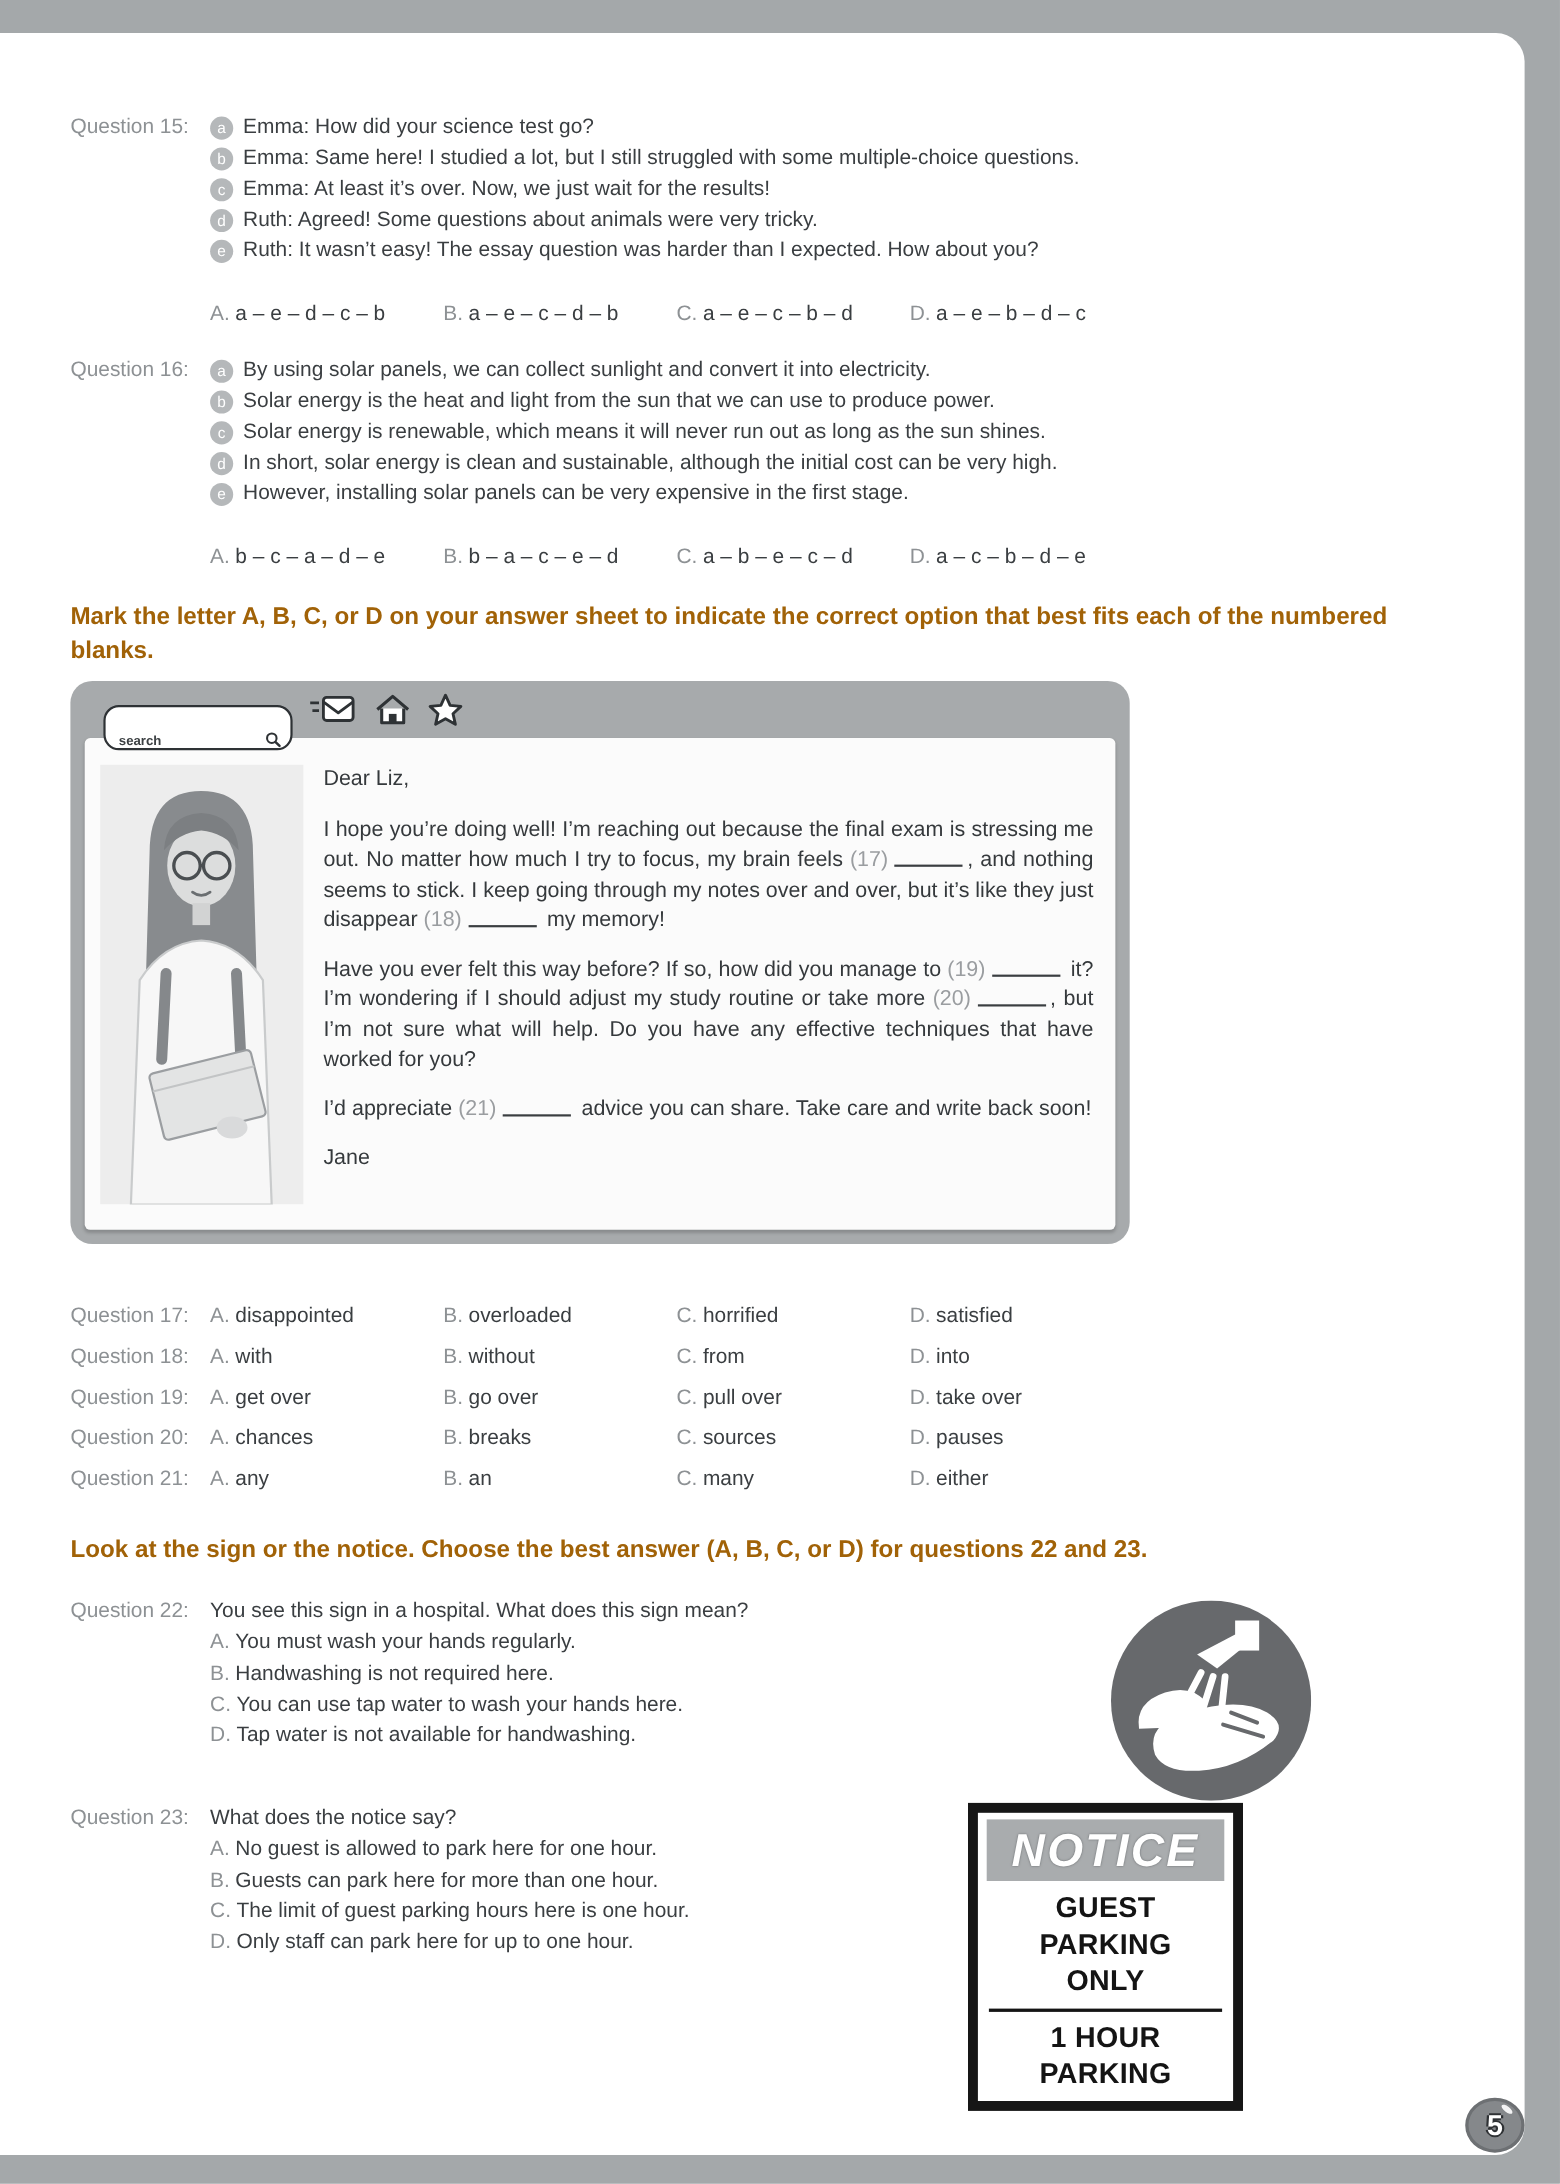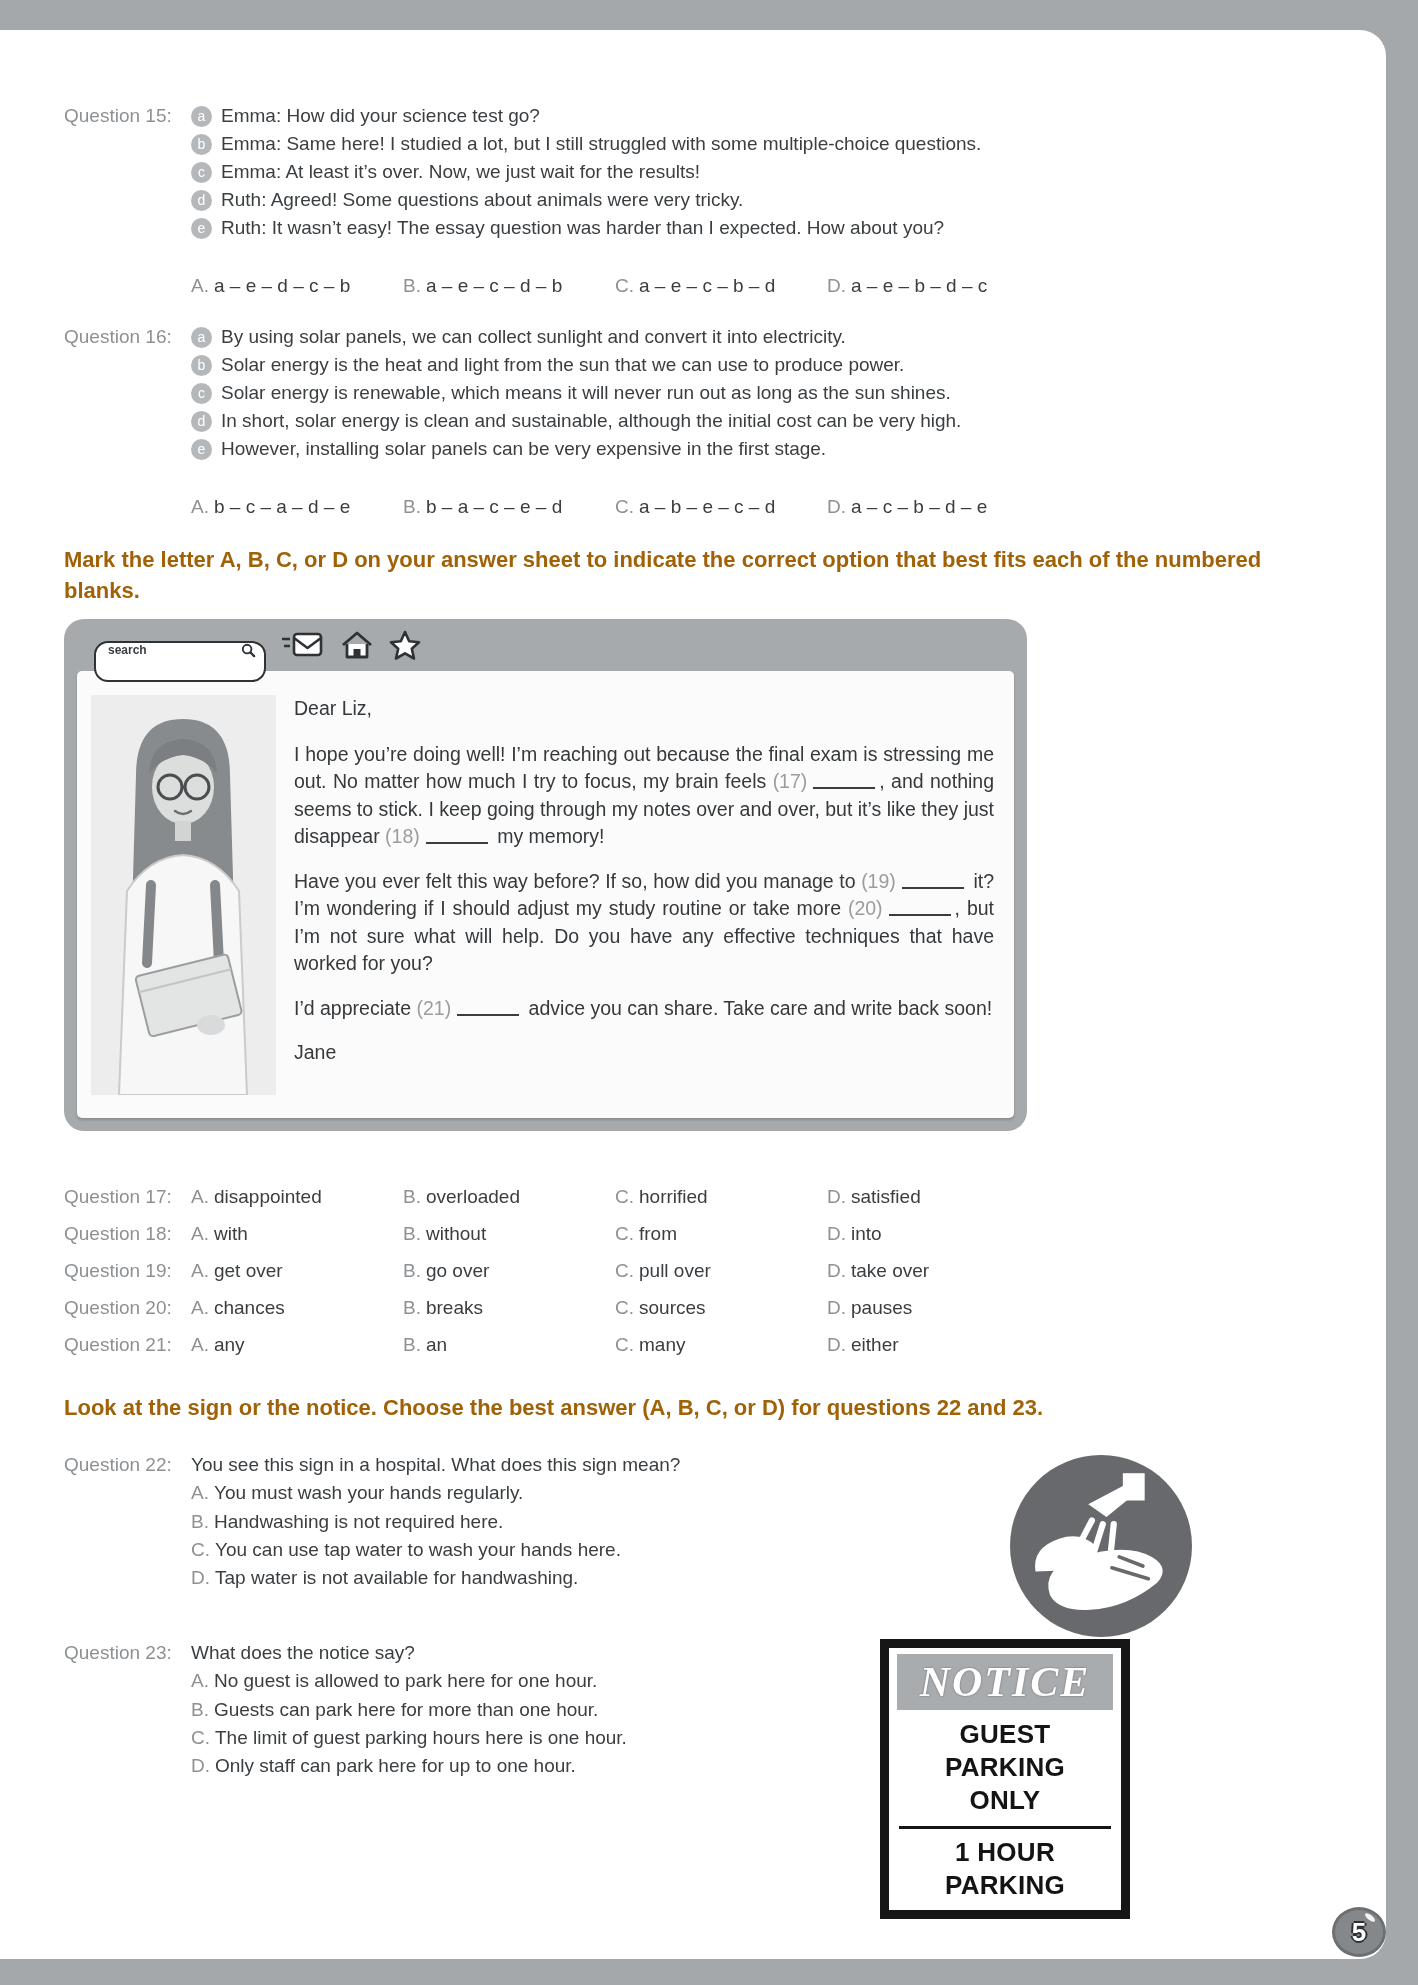--- a/index.html
+++ b/index.html
@@ -21,21 +21,21 @@
   .ans { width:212px;margin-top:13px; }
   .ak { color:#8d9194; margin-right:5px; }
   .av { color:#3a3e41; }
 
   .instr { font-size:22px; font-weight:bold; color:#a16207; line-height:31px; margin-top:26px; }
 
   
   .window { width:963px; height:512px; margin-top:13px; background:#a7aaac; border-radius:20px; overflow:hidden; }
   .win-bar { height:52px; display:flex; align-items:center; padding-left:30px; gap:15px; }
   .search-pill { width:172px; height:41px; background:#fff; border:2.5px solid #2e3235; border-radius:14px;
-                 display:flex; align-items:flex-start; justify-content:space-between; padding:0 8px 0 12px;margin-top:32px; }
+                 display:flex; align-items:flex-end; justify-content:space-between; padding:0 8px 0 12px;margin-top:32px; }
   .search-pill span { font-size:12px; font-weight:bold; color:#3c4043; }
   .win-icon { display:flex; align-items:center; }
   .win-body { margin:0 13px 13px 13px; height:447px; background:#fbfbfb; border-radius:5px;
               box-shadow:0 2px 3px rgba(0,0,0,.18); display:flex; gap:18px; padding:24px 20px 14px 14px; }
   .photo { flex:0 0 185px; }
   .letter { flex:1; font-size:19.5px; line-height:27.5px; color:#35393c; text-align:justify; }
   .letter .sal { margin-bottom:18px; }
   .letter p { margin-bottom:17px; }
   .num { color:#9a9da0; }
   .blank { display:inline-block; width:62px; border-bottom:2.5px solid #3a3e41; height:14px; margin:0 4px -1px 6px; }
@@ -52,21 +52,21 @@
   .q23 { min-height:222px; }
   .qsign .head { display:flex; }
   .qsign .opts { margin-left:127px; }
   .prompt { color:#3a3e41; }
 
   .wash-sign { position:absolute; right:150px; top:4px; width:182px; height:182px; }
   .notice-sign { position:absolute; right:212px; top:0; width:250px; background:#fff;
                  border:9px solid #161616; padding:6px 8px 8px 8px; text-align:center; }
   .notice-title { background:#a9acae; height:56px; display:flex; align-items:center; justify-content:center;
                   color:#ffffff; font-size:42px; font-weight:900; font-style:italic; letter-spacing:2px;
-                  text-shadow:0 0 2px #5e6164; margin-bottom:8px;font-family:Liberation Serif, serif; }
+                  text-shadow:0 0 2px #5e6164; margin-bottom:8px; }
   .notice-l1, .notice-l2, .notice-l3 { font-size:26px; font-weight:800; color:#141414; line-height:33px; letter-spacing:0.3px; }
   .notice-div { border-top:3px solid #141414; margin:9px 2px 7px 2px; }
 
   
   .page-badge { position:absolute; right:32px; bottom:28px; width:54px; height:50px; border-radius:50%;
                 background:#85888b; border:3px solid #6d7073; display:flex; align-items:center; justify-content:center; }
   .page-badge::after { content:""; position:absolute; top:5px; right:7px; width:12px; height:5px;
                        border-radius:50%; background:#ffffff; transform:rotate(38deg); opacity:.9; }
   .page-badge b { color:#ffffff; font-size:26px; font-weight:900;
                   text-shadow:-2px 0 #2e3134, 2px 0 #2e3134, 0 -2px #2e3134, 0 2px #2e3134; }

